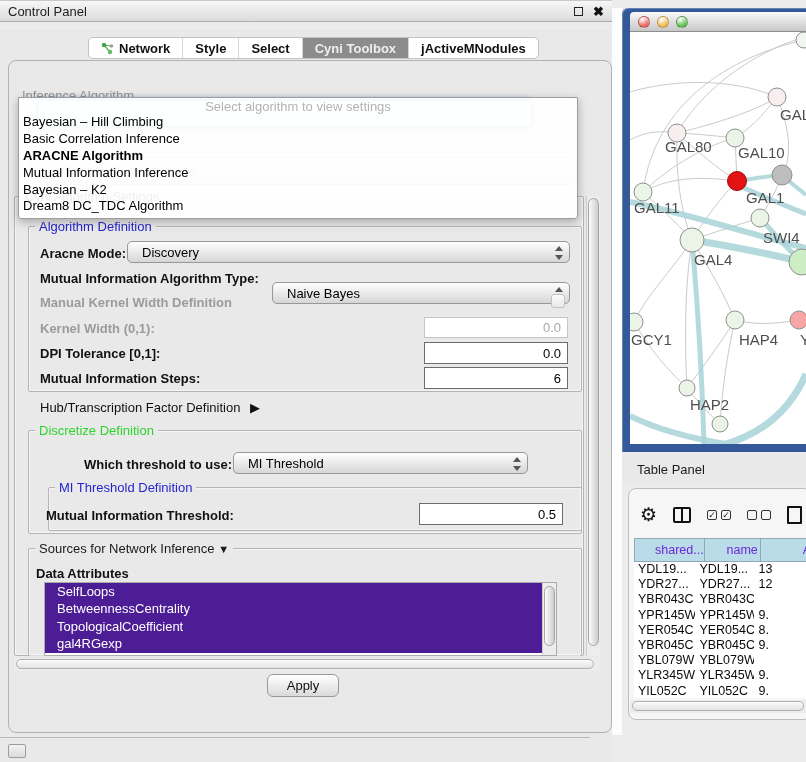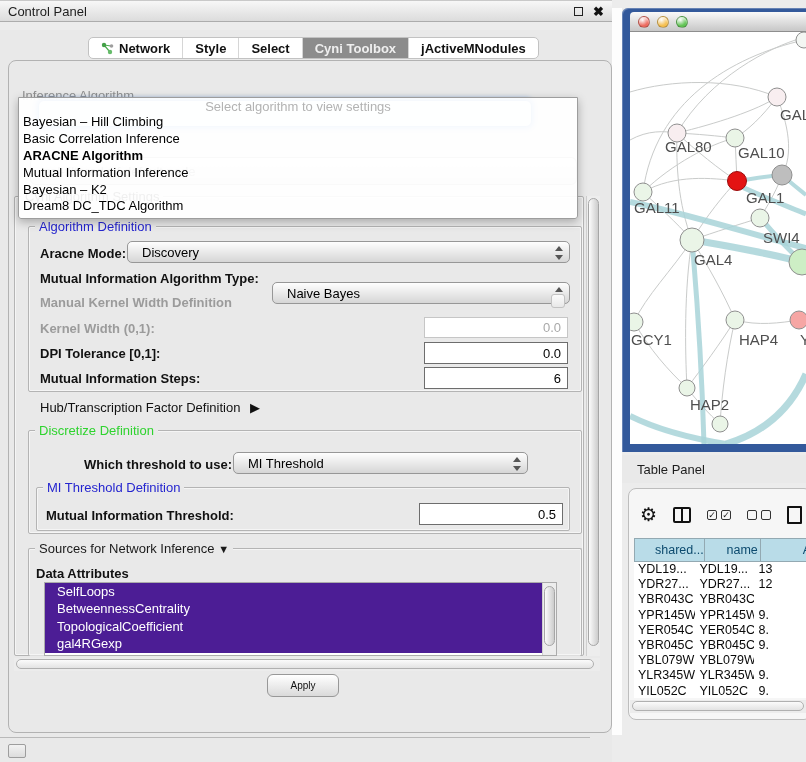--- a/index.html
+++ b/index.html
@@ -78,21 +78,21 @@
   .vsb-track { border-left:1px solid #cfcfcf; background:#ededed; }
   .vsb-thumb { border:1px solid #a6a6a6; border-radius:6px; background:linear-gradient(90deg,#fcfcfc,#cccccc); }
   .hsb-thumb { border:1px solid #b0b0b0; border-radius:6px; background:linear-gradient(#fbfbfb,#e3e3e3); }
 
   .attr-list { left:44px; top:582px; width:513px; height:74px; background:#fff;
     border:1px solid #ababab; overflow:hidden; }
   .attr-item { width:497px; height:17.4px; background:#4c1d95; color:#fff; font-size:13px;
     padding-left:12px; line-height:17.4px; white-space:nowrap; }
 
   .apply-btn { left:267px; top:674px; width:72px; height:23px; border:1px solid #989898;
-    border-radius:6px; background:linear-gradient(#ffffff,#dadada); font-size:10px; color:#111;
+    border-radius:6px; background:linear-gradient(#ffffff,#dadada); font-size:13px; color:#111;
     display:flex; align-items:center; justify-content:center; }
 
   .seg-group { left:143px; top:706px; height:24px; display:flex; background:#fff;
     border:1px solid #b5b5b5; border-radius:6px; overflow:hidden; }
   .seg { display:flex; align-items:center; padding:0 16px; font-size:13px; font-weight:600;
     color:#111; border-right:1px solid #cdcdcd; white-space:nowrap; }
   .seg:last-child { border-right:none; }
   .seg.sel { background:#8c8c8c; color:#f2f2f2; }
 
   
@@ -115,21 +115,21 @@
   .colsic { width:18px; height:16px; border:2px solid #111; border-radius:2px; position:relative; }
   .colsic:before { content:""; position:absolute; left:6px; top:0; width:2px; height:12px; background:#111; }
   .cbpair { display:flex; gap:4px; }
   .cb { width:10px; height:10px; border:1.5px solid #333; border-radius:2px; font-size:9px;
     line-height:8px; text-align:center; color:#222; }
   .fileic { width:15px; height:18px; border:2px solid #111; border-radius:1px; }
 
   .tbl { left:634px; top:538px; width:200px; }
   .thead { display:flex; }
   .th { height:24px; background:#b9dce8; border:1px solid #93a9b2; border-left:none;
-    font-size:12.5px; color:#0c4a6e; display:flex; align-items:center; justify-content:center;padding-left:20px; }
+    font-size:12.5px; color:#6d28d9; display:flex; align-items:center; justify-content:center;padding-left:20px; }
   .th:first-child { border-left:1px solid #93a9b2; }
   .trows { overflow:hidden; height:136px; background:#fff; }
   .tr { display:flex; height:15.2px; }
   .td { font-size:12.5px; color:#0a0a0a; white-space:nowrap; overflow:hidden; line-height:15.2px; }
 
   .bottom-divider { left:0; top:737px; width:590px; height:1px; background:#b9b9b9; }
   .mini-btn { left:8px; top:744px; width:18px; height:14px; border:1px solid #9d9d9d;
     border-radius:2px; background:linear-gradient(#f2f2f2,#dcdcdc); }
 </style>
 </head>
@@ -226,21 +226,21 @@
   </span>
 
   <div class="group" style="left:28px;top:430px;width:554px;height:104px;">
     <span class="gtitle green">Discretize Definition</span>
   </div>
   <span class="blabel" style="left:84px;top:457px;">Which threshold to use:</span>
   <div class="combo" style="left:233px;top:452px;width:295px;">
     <span>MI Threshold</span>
       <span class="stp"></span>
   </div>
-  <div class="group" style="left:36px;top:487px;width:534px;height:44px;text-decoration:underline;">
+  <div class="group" style="left:48px;top:487px;width:534px;height:44px;text-decoration:underline;">
     <span class="gtitle blue">MI Threshold Definition</span>
   </div>
   <span class="blabel" style="left:46px;top:508px;">Mutual Information Threshold:</span>
   <div class="field en" style="left:419px;top:503px;width:144px;">0.5</div>
 
   <div class="group" style="left:28px;top:548px;width:554px;height:108px;border-bottom:none;">
     <span class="gtitle">
       <span>Sources for Network Inference</span>
       <span style="font-size:11px;">▼</span>
     </span>

